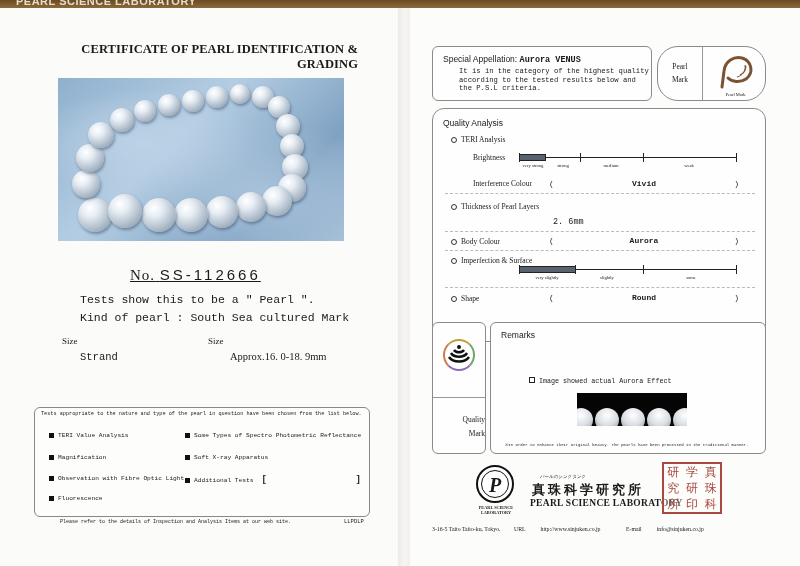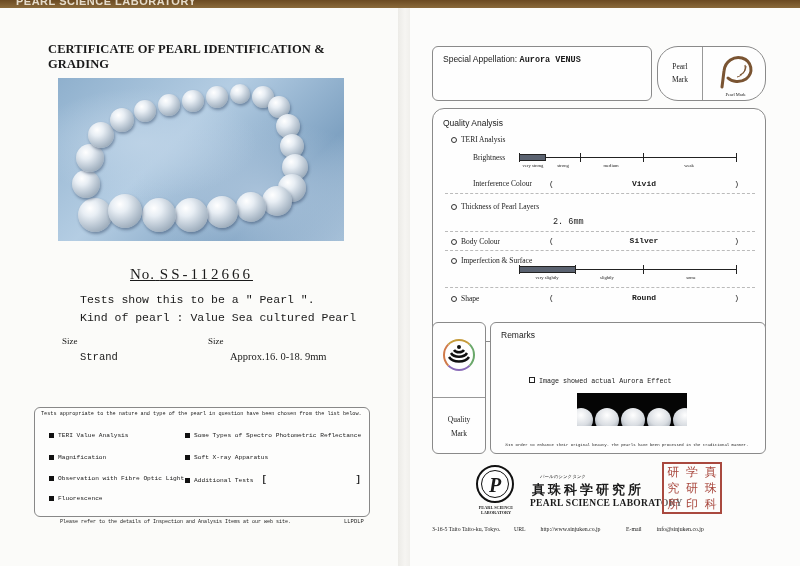--- a/index.html
+++ b/index.html
@@ -28,40 +28,40 @@
     background: #fcfcfb;
   }
   .gutter {
     position: absolute; left: 398px; top: 8px; width: 14px; height: 558px;
     background: linear-gradient(90deg, #ecebe7, #f6f5f2, #eeede9);
   }
   .mono { font-family: "Liberation Mono", monospace; }
 
   .cert-title {
     position: absolute; left: 48px; top: 42px; width: 310px;
-    font-size: 12.5px; font-weight: bold; text-align: left; letter-spacing: 0.1px;
+    font-size: 12.5px; font-weight: bold; text-align: right; letter-spacing: 0.1px;
   }
   .photo {
     position: absolute; left: 58px; top: 78px; width: 286px; height: 163px;
     background:
       radial-gradient(ellipse at 30% 40%, #bcd2e6 0%, transparent 40%),
       radial-gradient(ellipse at 70% 70%, #a9c2da 0%, transparent 45%),
       linear-gradient(135deg, #8fb0cd, #b4cde3 40%, #7fa2c2 75%, #a6c0d8);
     overflow: hidden;
   }
   .pearl {
     position: absolute; border-radius: 50%;
     background: radial-gradient(circle at 35% 30%, #ffffff 0%, #e8eef4 25%, #b5c2cf 60%, #7e8fa0 100%);
     box-shadow: 1px 2px 3px rgba(40,60,90,0.45);
   }
   .cert-no {
     position: absolute; left: 130px; top: 266px;
     font-size: 15px; text-decoration: underline; letter-spacing: 1px;
   }
-  .cert-no .val { font-family: Liberation Serif, serif; letter-spacing: 3px; }
+  .cert-no .val { font-family: Liberation Sans, sans-serif; letter-spacing: 3px; }
   .line-text { position: absolute; font-family: "Liberation Mono", monospace; font-size: 11.5px; }
   .small-label { position: absolute; font-size: 9px; }
   .tests-box {
     position: absolute; left: 34px; top: 407px; width: 336px; height: 110px;
     border: 1px solid #888; border-radius: 6px; background: #fdfdfc;
   }
   .tests-intro {
     position: absolute; left: 6px; top: 3px; width: 330px;
     font-family: "Liberation Mono", monospace; font-size: 5.2px; white-space: nowrap;
   }
@@ -107,21 +107,21 @@
   .paren-row { position: absolute; left: 116px; width: 190px; font-family: "Liberation Mono", monospace; font-size: 8px; }
   .paren-row .l { position: absolute; left: 0; }
   .paren-row .r { position: absolute; right: 0; }
   .paren-row .v { position: absolute; left: 0; width: 190px; text-align: center; font-weight: bold; }
   .dash { position: absolute; left: 12px; width: 310px; height: 1px; border-top: 1px dashed #bbb; }
 
   .qmark { left: 432px; top: 322px; width: 54px; height: 132px; }
   .qm-div { position: absolute; left: 0; top: 74px; width: 52px; height: 1px; background: #999; }
   .qm-logo { position: absolute; left: 10px; top: 16px; width: 32px; height: 32px; border-radius: 50%;
     border: 2px solid; border-color: #c59b3b #6aa86a #8a6cb8 #d07a4a; background: #fff; }
-  .qm-label { position: absolute; left: 0; top: 90px; width: 52px; text-align: center; font-size: 7.5px; line-height: 14px; }
+  .qm-label { position: absolute; left: 0; top: 90px; width: 52px; text-align: right; font-size: 7.5px; line-height: 14px; }
 
   .remarks { left: 490px; top: 322px; width: 276px; height: 132px; }
   .rm-title { position: absolute; left: 10px; top: 7px; font-family: "Liberation Sans", sans-serif; font-size: 8.5px; }
   .rm-text { position: absolute; left: 12px; top: 21px; width: 262px; font-family: "Liberation Mono", monospace; font-size: 6.7px; line-height: 7.6px; white-space: pre; }
   .rm-check { position: absolute; left: 38px; top: 54px; font-family: "Liberation Mono", monospace; font-size: 6.7px; display: flex; align-items: flex-start; white-space: nowrap; }
   .cb { display: inline-block; width: 6px; height: 6px; border: 1px solid #222; margin-right: 4px; }
   .aurora-img { position: absolute; left: 86px; top: 70px; width: 110px; height: 33px; background: #050505; overflow: hidden; }
   .a-pearl { position: absolute; top: 15px; width: 24px; height: 24px; border-radius: 50%;
     background: radial-gradient(circle at 50% 30%, #ffffff, #d9dde2 50%, #8e96a0 90%); }
   .rm-foot { position: absolute; left: 14px; top: 119px; font-family: "Liberation Mono", monospace; font-size: 4px; white-space: nowrap; }
@@ -173,21 +173,21 @@
   <div class="pearl" style="left:116px;top:120px;width:34px;height:34px"></div>
   <div class="pearl" style="left:84px;top:120px;width:34px;height:34px"></div>
   <div class="pearl" style="left:50px;top:116px;width:34px;height:34px"></div>
 </div>
 
 <div class="cert-no">
   <span>No.</span>
   <span class="val">SS-112666</span>
 </div>
 <div class="line-text" style="left:80px;top:293px">Tests show this to be a " Pearl ".</div>
-<div class="line-text" style="left:80px;top:311px">Kind of pearl : Value Sea cultured Pearl</div>
+<div class="line-text" style="left:80px;top:311px">Kind of pearl : South Sea cultured Mark</div>
 <div class="small-label" style="left:62px;top:336px">Size</div>
 <div class="small-label" style="left:208px;top:336px">Size</div>
 <div class="line-text" style="left:80px;top:351px;font-size:10.5px">Strand</div>
 <div class="line-text" style="left:230px;top:351px;font-size:10.5px;font-family:Liberation Serif, serif">Approx.16. 0-18. 9mm</div>
 
 <div class="tests-box">
   <div class="tests-intro">Tests appropriate to the nature and type of the pearl in question have been chosen from the list below.</div>
   <div class="test-item" style="left:14px;top:24px">
       <span class="sq"></span>
       <span>TERI Value Analysis</span>
@@ -220,20 +220,21 @@
   </div>
 </div>
 <div class="footer-left">Please refer to the details of Inspection and Analysis Items at our web site.</div>
 <div class="footer-code">LLPDLP</div>
 
 <div class="box appellation">
   <div class="app-title">
     <span>Special Appellation:</span>
     <b>Aurora VENUS</b>
   </div>
+  <div class="app-desc">It is in the category of the highest quality according to the tested results below and the P.S.L criteria.</div>
 </div>
 
 <div class="box pearlmark">
   <div class="pm-label">
     <div>Pearl</div>
     <div>Mark</div>
   </div>
   <div class="pm-divider"></div>
   <div class="pm-logo">
     <svg width="55" height="40" viewBox="0 0 55 40">
@@ -279,21 +280,21 @@
     </div>
   <div class="qa-sub mono" style="left:120px;top:108px;font-size:8.5px">2. 6mm</div>
   <div class="dash" style="top:122px"></div>
 
   <div class="qa-sec" style="top:128px">
       <span class="circ"></span>
       <span>Body Colour</span>
     </div>
   <div class="paren-row" style="top:127px">
     <span class="l">(</span>
-      <span class="v">Silver</span>
+      <span class="v">Aurora</span>
       <span class="r">)</span>
   </div>
   <div class="dash" style="top:141px"></div>
 
   <div class="qa-sec" style="top:147px">
       <span class="circ"></span>
       <span>Imperfection &amp; Surface</span>
     </div>
   <div class="scale" style="left:86px;top:156px;width:218px">
     <div class="scale-line" style="width:218px"></div>

